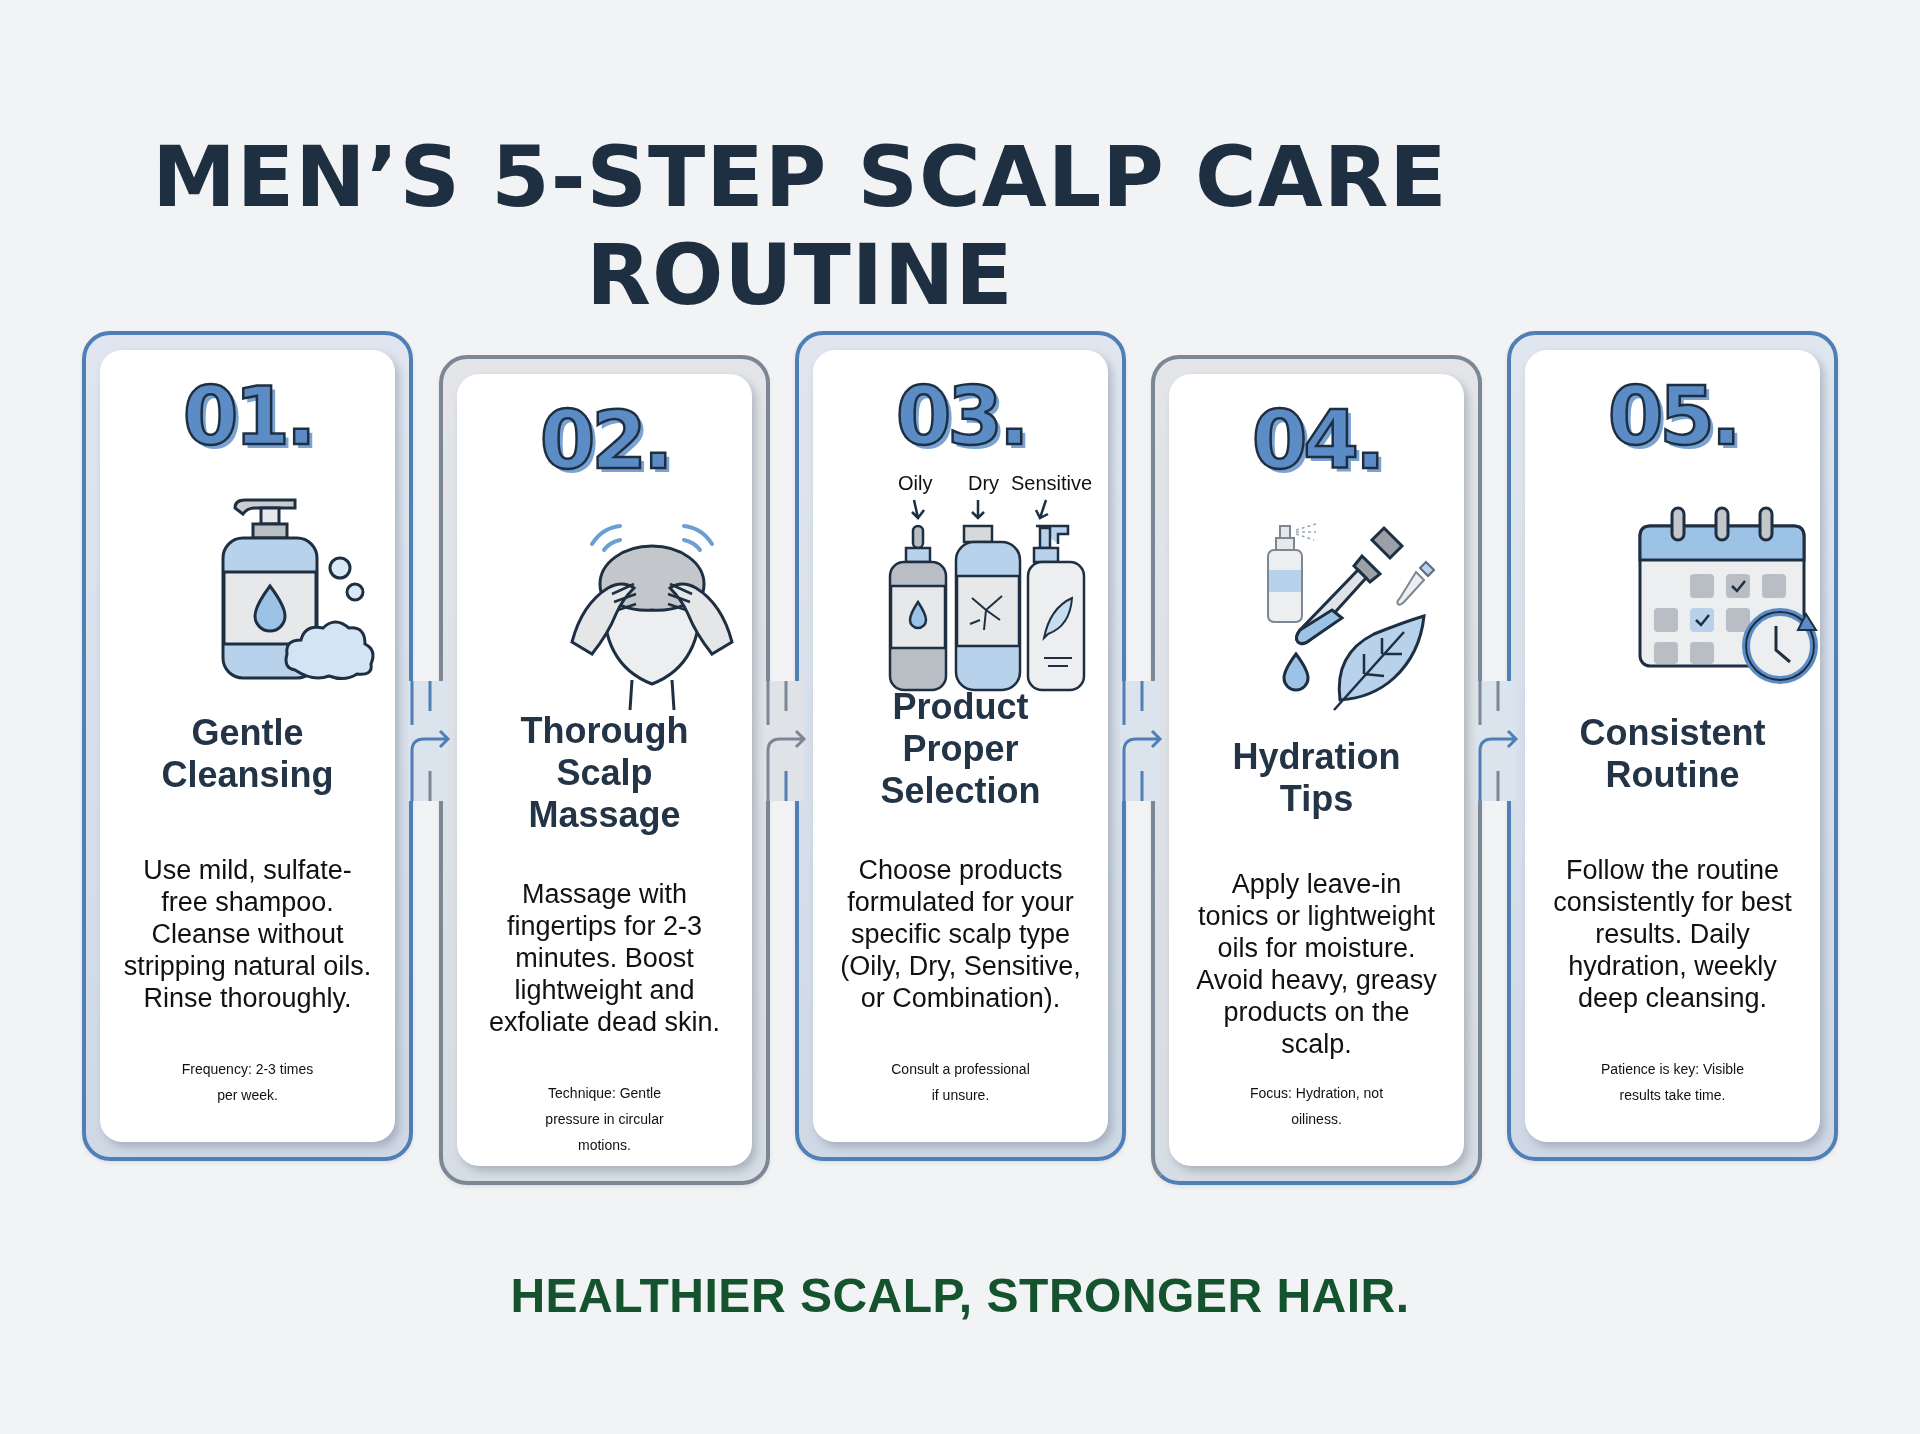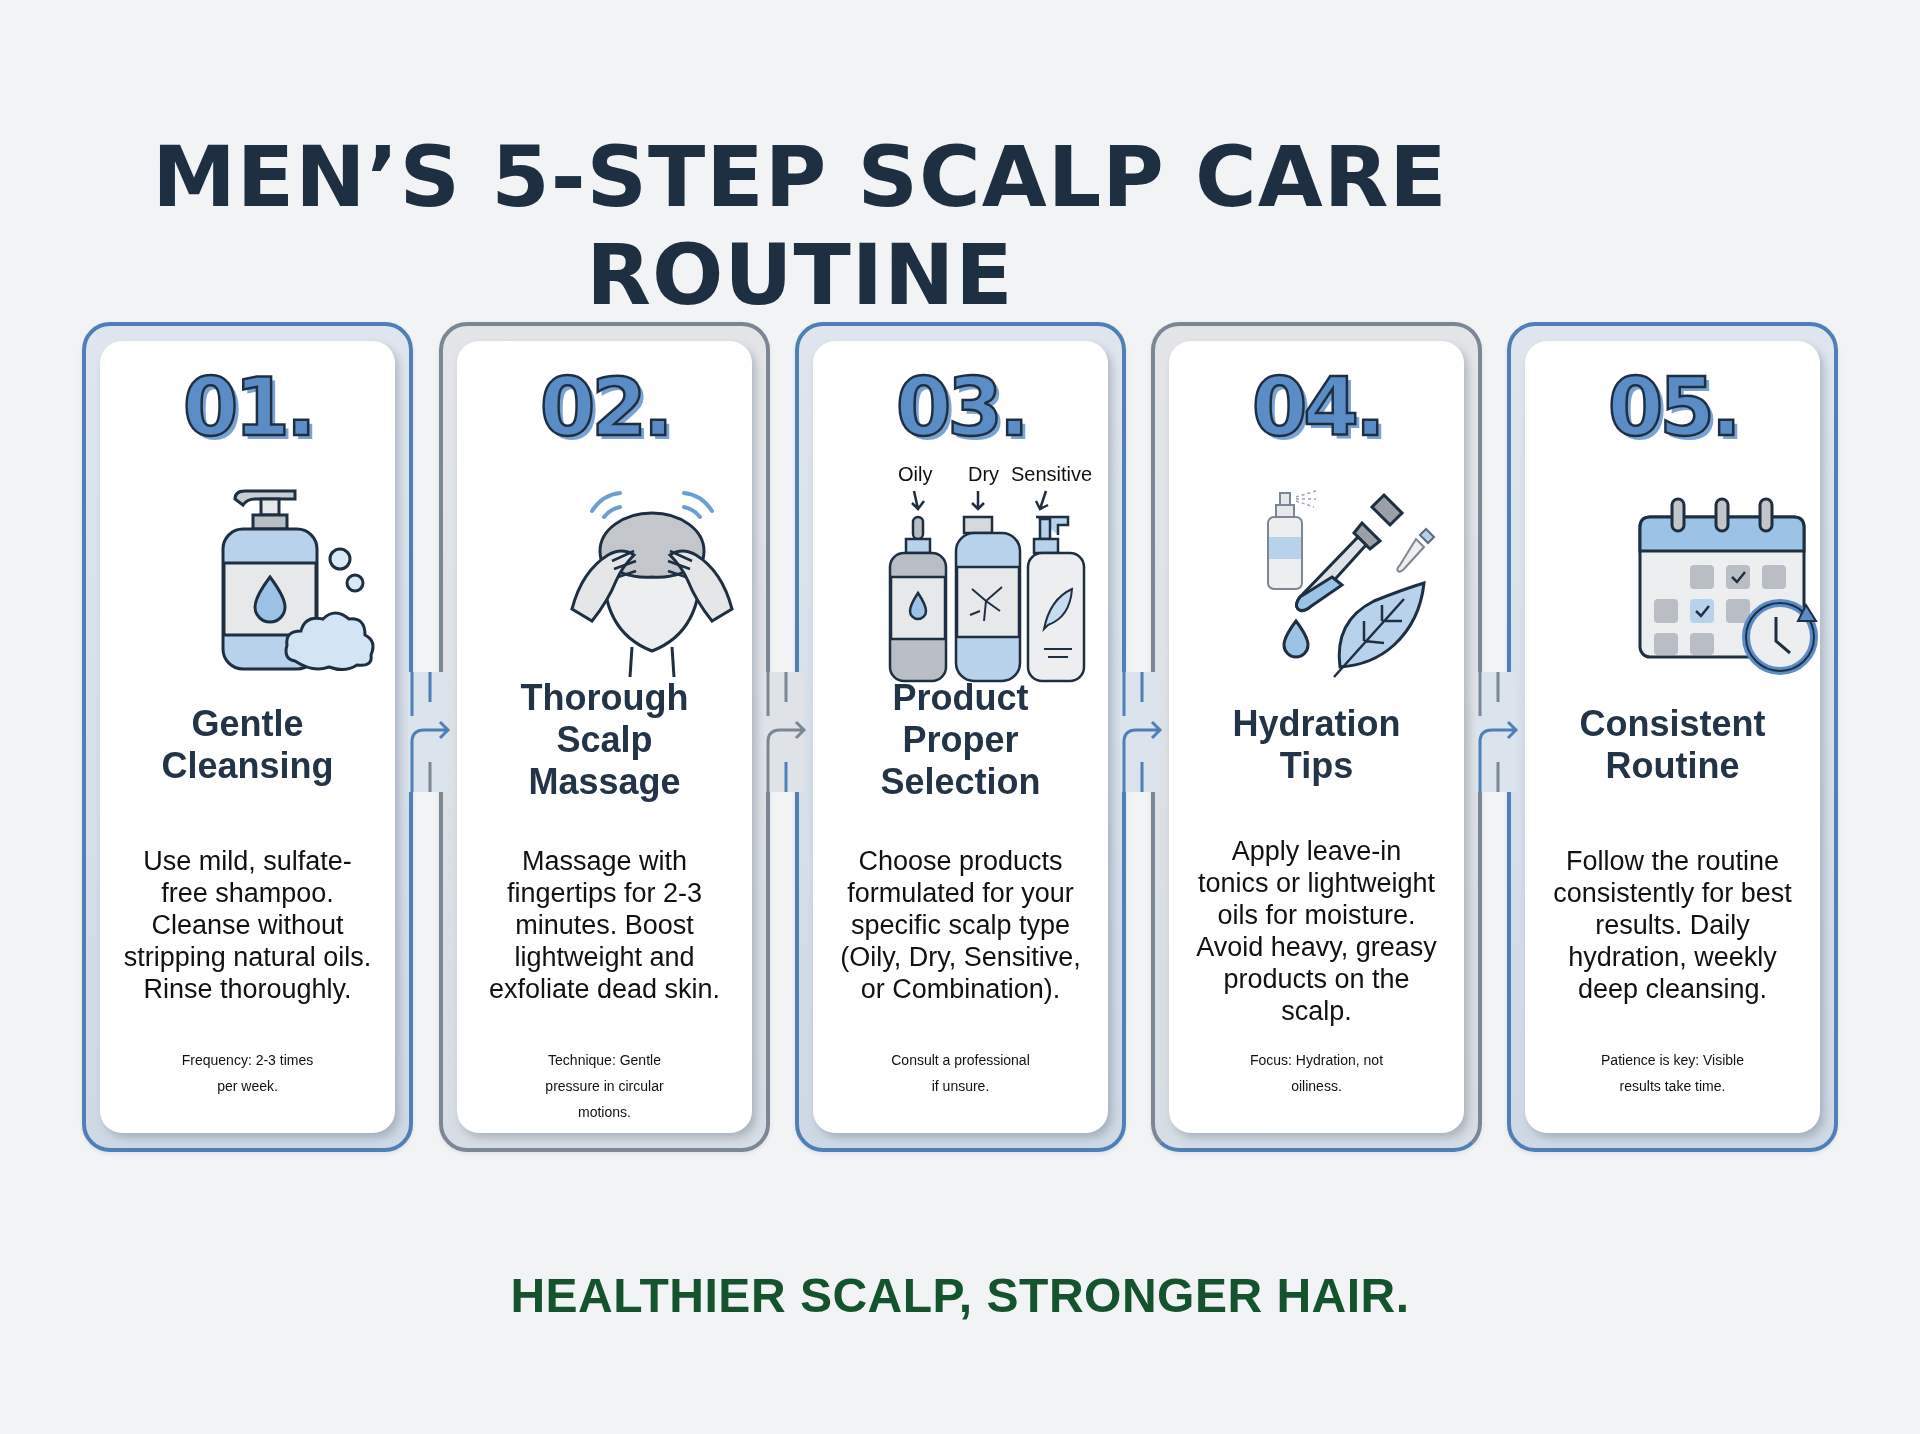--- a/index.html
+++ b/index.html
@@ -13,31 +13,32 @@
   }
   .title {
     position: absolute; left: 0; top: 128px; width: 1600px;
     text-align: center;
     font-family: "DejaVu Sans", sans-serif;
     font-weight: bold;
     font-size: 84px;
     letter-spacing: 1px;
     color: #1e2f42;
   }
-  .cards { position: absolute; left: 82px; top: 322px; width: 1756px; height: 700px; }
+  .cards { position: absolute; left: 82px; top: 331px; width: 1756px; height: 700px; }
   .card {
     position: absolute; top: 0; width: 331px; height: 830px;
     border-radius: 28px;
     border: 4px solid #4f7fb6;
     background: linear-gradient(180deg, #dfe6ef 0%, #cfd9e6 100%);
     box-shadow: 0 2px 4px rgba(0,0,0,0.08);
   }
   .card.gray {
     border-color: #7b8794;
     background: linear-gradient(180deg, #e3e5e8 0%, #d7dde4 100%);
+    margin-top: 24px;
   }
   .card.gray.mixed { border-top-color:#7b8794; border-left-color:#7b8794; border-right-color:#7b8794; border-bottom-color:#4f7fb6; }
   .inner {
     position: absolute; left: 14px; top: 15px; right: 14px; bottom: 15px;
     background: #ffffff;
     border-radius: 22px;
     box-shadow: 4px 5px 8px rgba(90,100,115,0.35);
     text-align: center;
   }
   .num {

